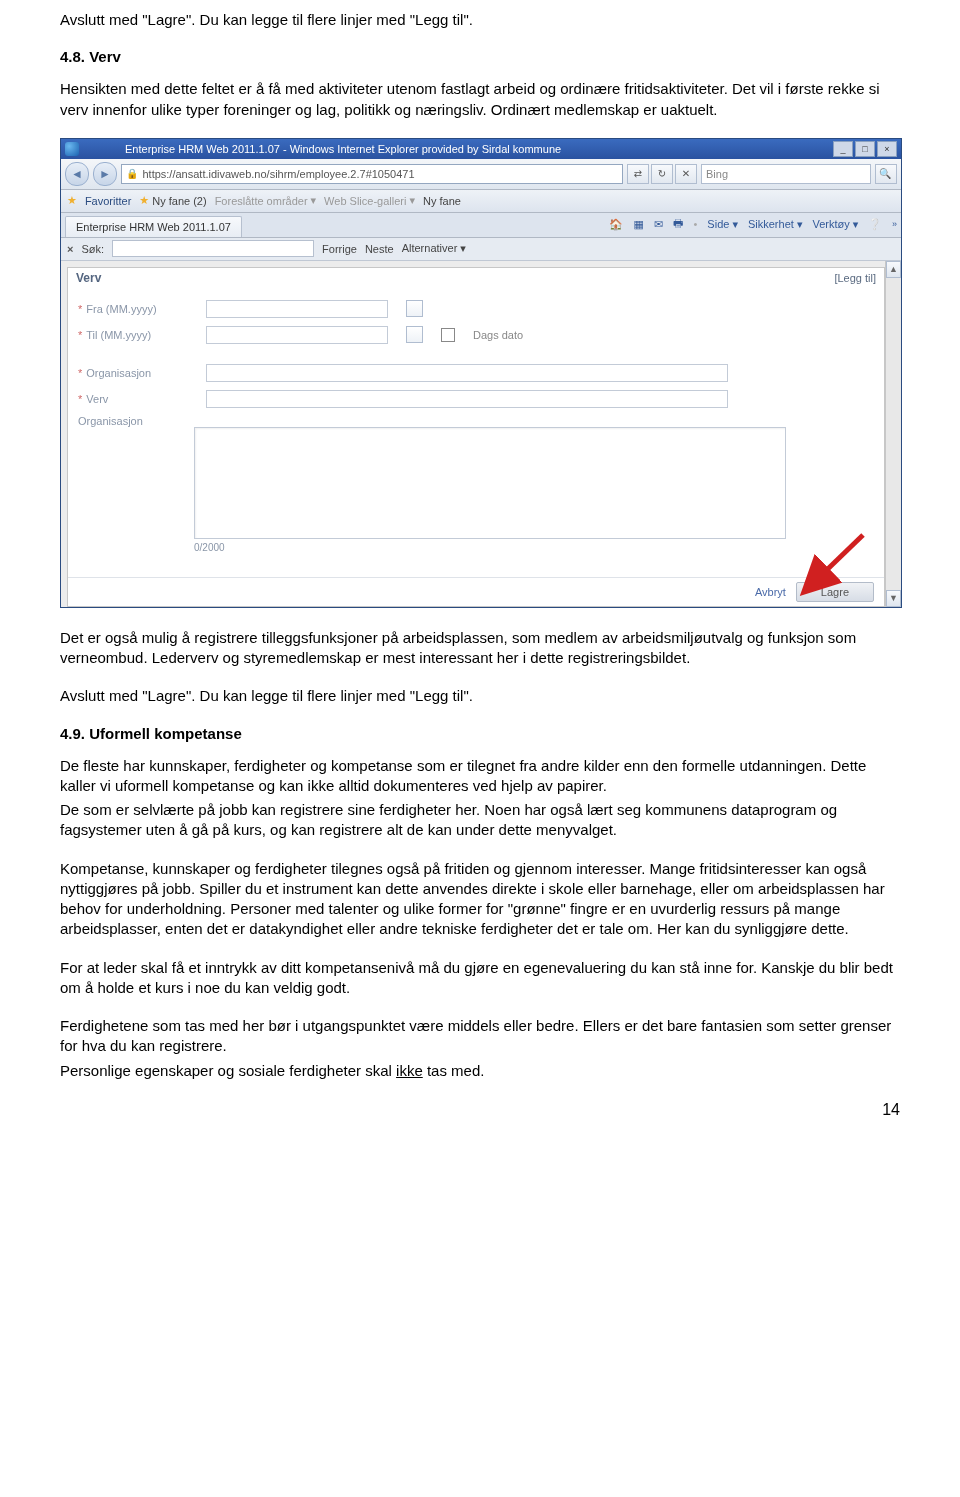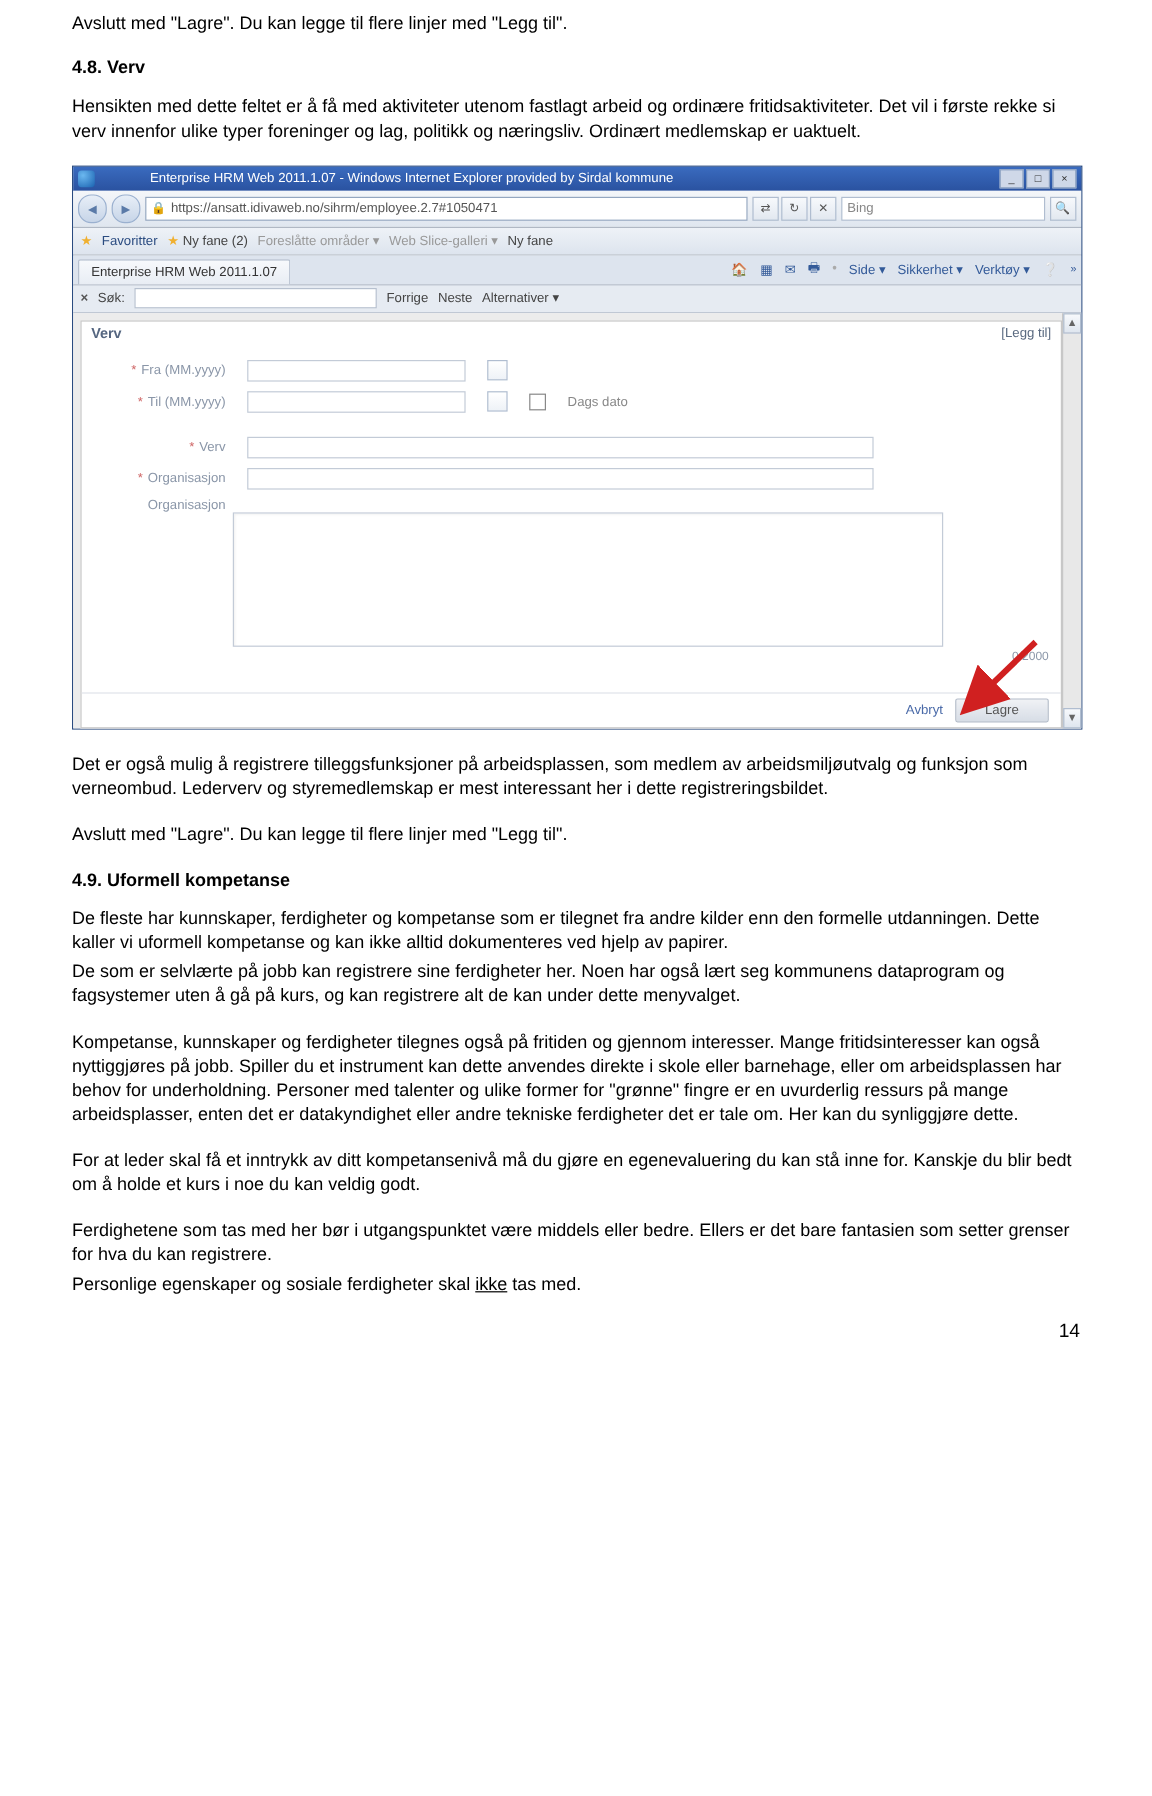--- a/index.html
+++ b/index.html
@@ -73,21 +73,21 @@
   .browser-tab{background:linear-gradient(#f7f9fc,#e8edf4);border:1px solid #b6c0cf;border-bottom:none;height:20px;padding:0 10px;display:flex;align-items:center;color:#333;border-radius:2px 2px 0 0;}
   .page-tools{margin-left:auto;display:flex;gap:10px;align-items:center;color:#335a99;padding-bottom:3px;}
   .page-tools .sep{color:#aaa;}
   .findbar{
     background:#e6ebf2;height:22px;display:flex;align-items:center;padding:0 6px;gap:8px;border-bottom:1px solid #c0c8d4;color:#444;
   }
   .find-input{width:200px;height:15px;border:1px solid #b6c0cf;background:#fff;}
   .closex{font-weight:bold;color:#555;}
 
   .content-area{
-    background:#ececec;display:flex;padding:6px 0 0 6px;height:340px;position:relative;text-align:right;
+    background:#ececec;display:flex;padding:6px 0 0 6px;height:340px;position:relative;
   }
   .inner-panel{
     flex:1;background:#fff;border:1px solid #c7c7c7;margin-right:16px;display:flex;flex-direction:column;
   }
   .panel-head{
     display:flex;align-items:center;justify-content:space-between;
     padding:3px 8px;color:#4a5a70;
   }
   .panel-title{font-weight:bold;color:#556680;font-size:12px;}
   .legg-link{color:#5a6a80;}
@@ -213,25 +213,25 @@
           </div>
           <div class="form-row">
             <span class="form-label"><span class="req">*</span><span>Til (MM.yyyy)</span></span>
             <div class="form-input"></div>
             <div class="cal-icon"></div>
             <div class="checkbox"></div>
             <span class="cklabel">Dags dato</span>
           </div>
           <div class="form-row" style="height:12px"></div>
           <div class="form-row">
+            <span class="form-label"><span class="req">*</span><span>Organisasjon</span></span>
+            <div class="form-input wide-input"></div>
+          </div>
+          <div class="form-row">
             <span class="form-label"><span class="req">*</span><span>Verv</span></span>
-            <div class="form-input wide-input"></div>
-          </div>
-          <div class="form-row">
-            <span class="form-label"><span class="req">*</span><span>Organisasjon</span></span>
             <div class="form-input wide-input"></div>
           </div>
           <div class="form-row" style="align-items:flex-start;height:auto;">
             <span class="form-label" style="padding-top:3px">Organisasjon</span>
           </div>
           <div class="textarea"></div>
           <div class="charcount">0/2000</div>
         </div>
         <div class="footer-btns">
           <span class="btn-avbryt">Avbryt</span>

